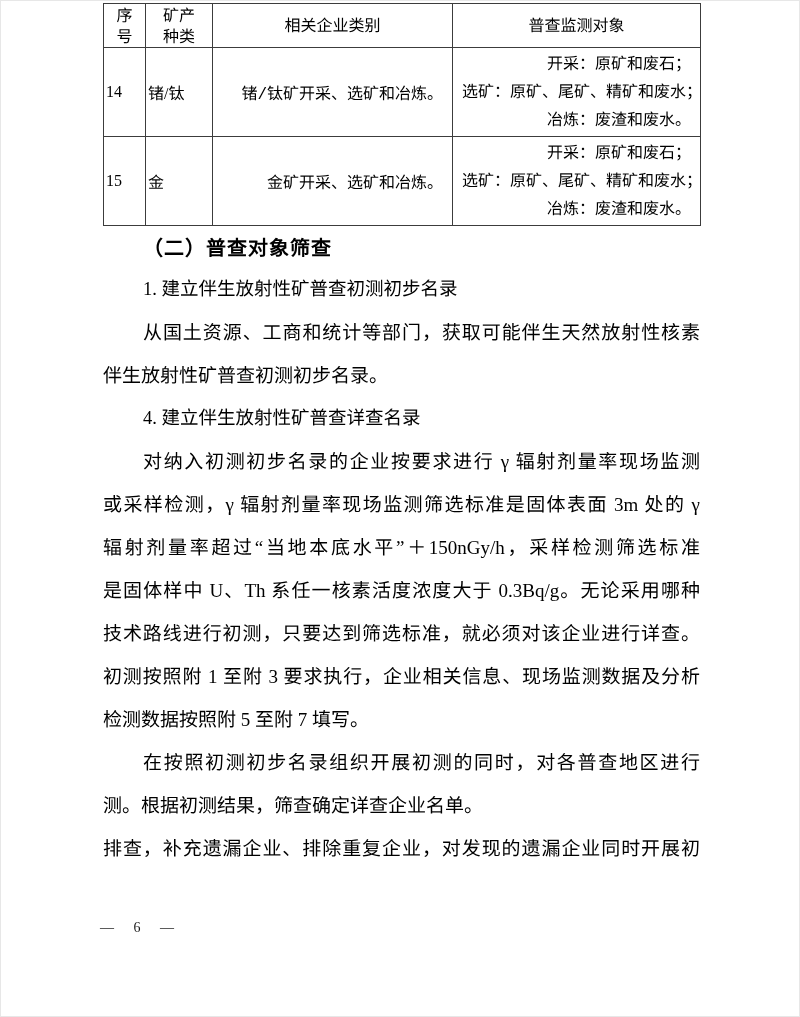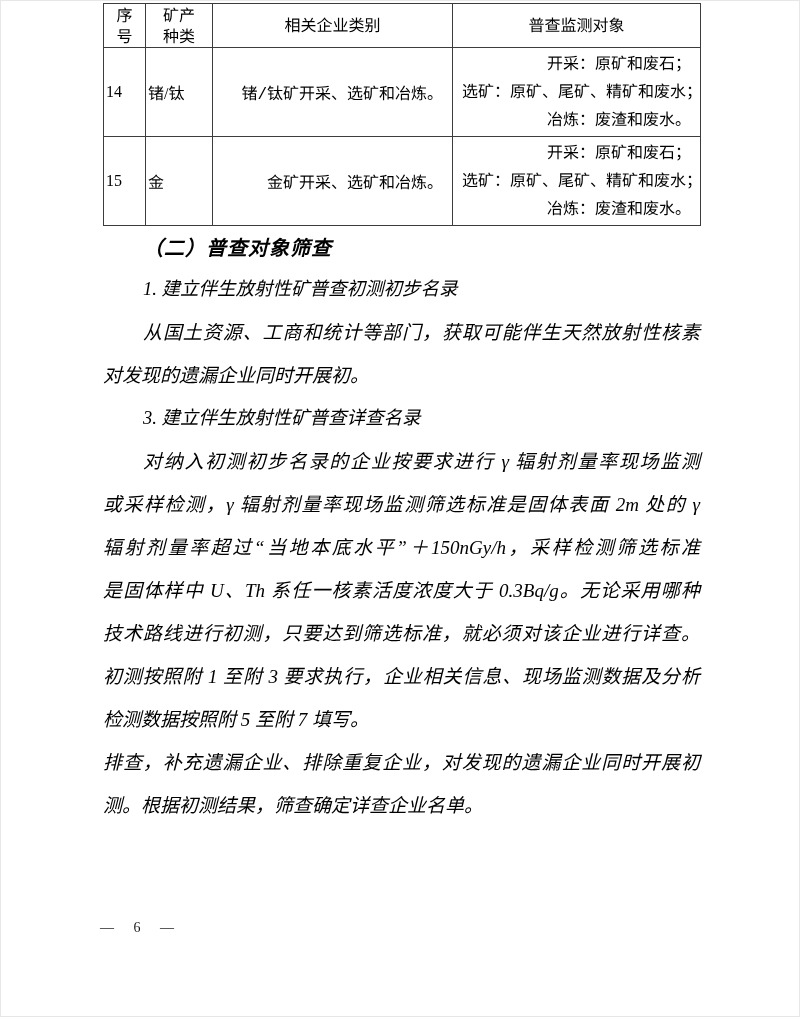--- a/index.html
+++ b/index.html
@@ -39,21 +39,20 @@
   td.c-no, td.c-min { padding: 0 2px; }
   td.c-ent { text-align: right; padding: 0 9px; font-family: Liberation Mono, monospace; }
   td.c-tgt { text-align: right; padding: 2px 9px; }
   td.c-tgt .tline { line-height: 28px; white-space: nowrap; }
 
   
   .content {
     margin-left: 103px;
     width: 597px;
     font-size: 19px;
-    font-style: italic;
   }
   .h2 {
     margin-top: 4px;
     height: 38px;
     line-height: 36px;
     padding-left: 40px;
     font-weight: bold;
     font-size: 20px;
     letter-spacing: 1px;
   }
@@ -125,34 +124,35 @@
   </tbody>
 </table>
 
 <div class="content">
   <div class="h2">（二）普查对象筛查</div>
 
   <div class="sub">1. 建立伴生放射性矿普查初测初步名录</div>
 
   <div>
     <div class="line just ind">从国土资源、工商和统计等部门，获取可能伴生天然放射性核素</div>
-    <div class="line">对发现的遗漏企业同时开展初。</div>
+    <div class="line">伴生放射性矿普查初测初步名录。</div>
   </div>
 
-  <div class="sub">3. 建立伴生放射性矿普查详查名录</div>
+  <div class="sub">4. 建立伴生放射性矿普查详查名录</div>
 
   <div>
     <div class="line just ind">对纳入初测初步名录的企业按要求进行 γ 辐射剂量率现场监测</div>
-    <div class="line just">或采样检测，γ 辐射剂量率现场监测筛选标准是固体表面 2m 处的 γ</div>
+    <div class="line just">或采样检测，γ 辐射剂量率现场监测筛选标准是固体表面 3m 处的 γ</div>
     <div class="line just">辐射剂量率超过“当地本底水平”＋150nGy/h，采样检测筛选标准</div>
     <div class="line just">是固体样中 U、Th 系任一核素活度浓度大于 0.3Bq/g。无论采用哪种</div>
     <div class="line just">技术路线进行初测，只要达到筛选标准，就必须对该企业进行详查。</div>
     <div class="line just">初测按照附 1 至附 3 要求执行，企业相关信息、现场监测数据及分析</div>
     <div class="line">检测数据按照附 5 至附 7 填写。</div>
   </div>
 
   <div>
+    <div class="line just ind">在按照初测初步名录组织开展初测的同时，对各普查地区进行</div>
+    <div class="line">测。根据初测结果，筛查确定详查企业名单。</div>
     <div class="line just">排查，补充遗漏企业、排除重复企业，对发现的遗漏企业同时开展初</div>
-    <div class="line">测。根据初测结果，筛查确定详查企业名单。</div>
   </div>
 </div>
 
 <div class="footer">— 6 —</div>
 
 </body></html>

